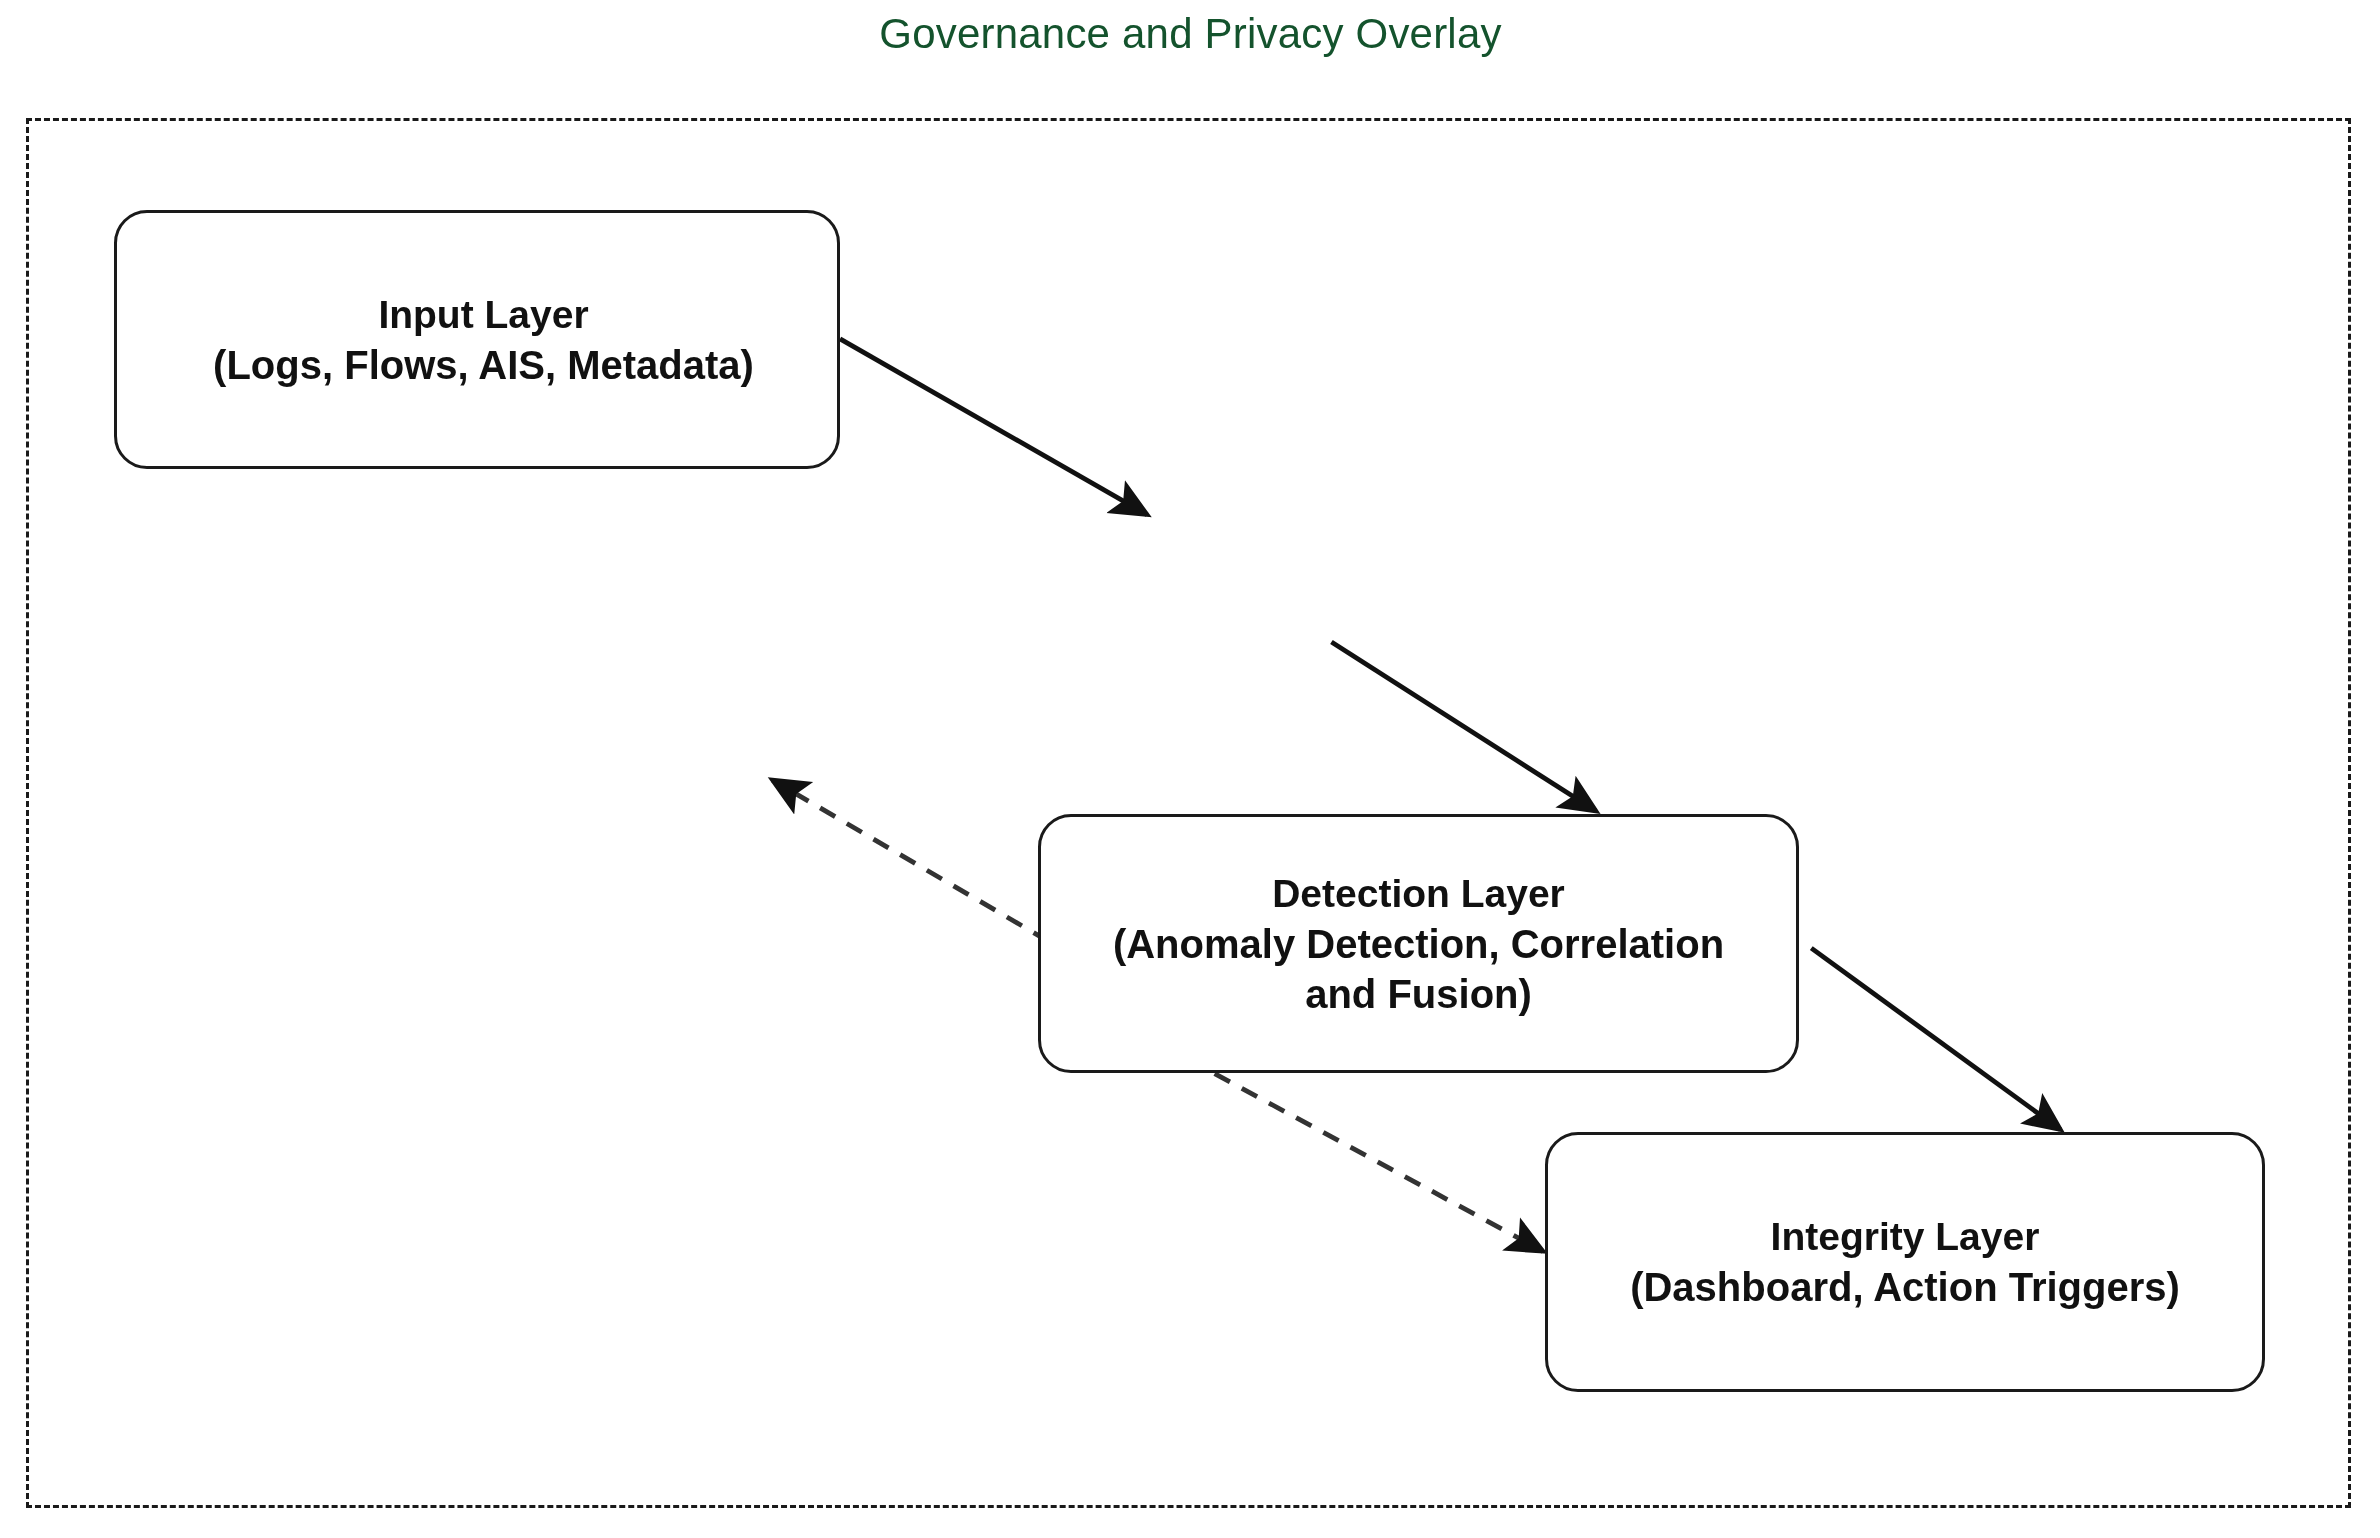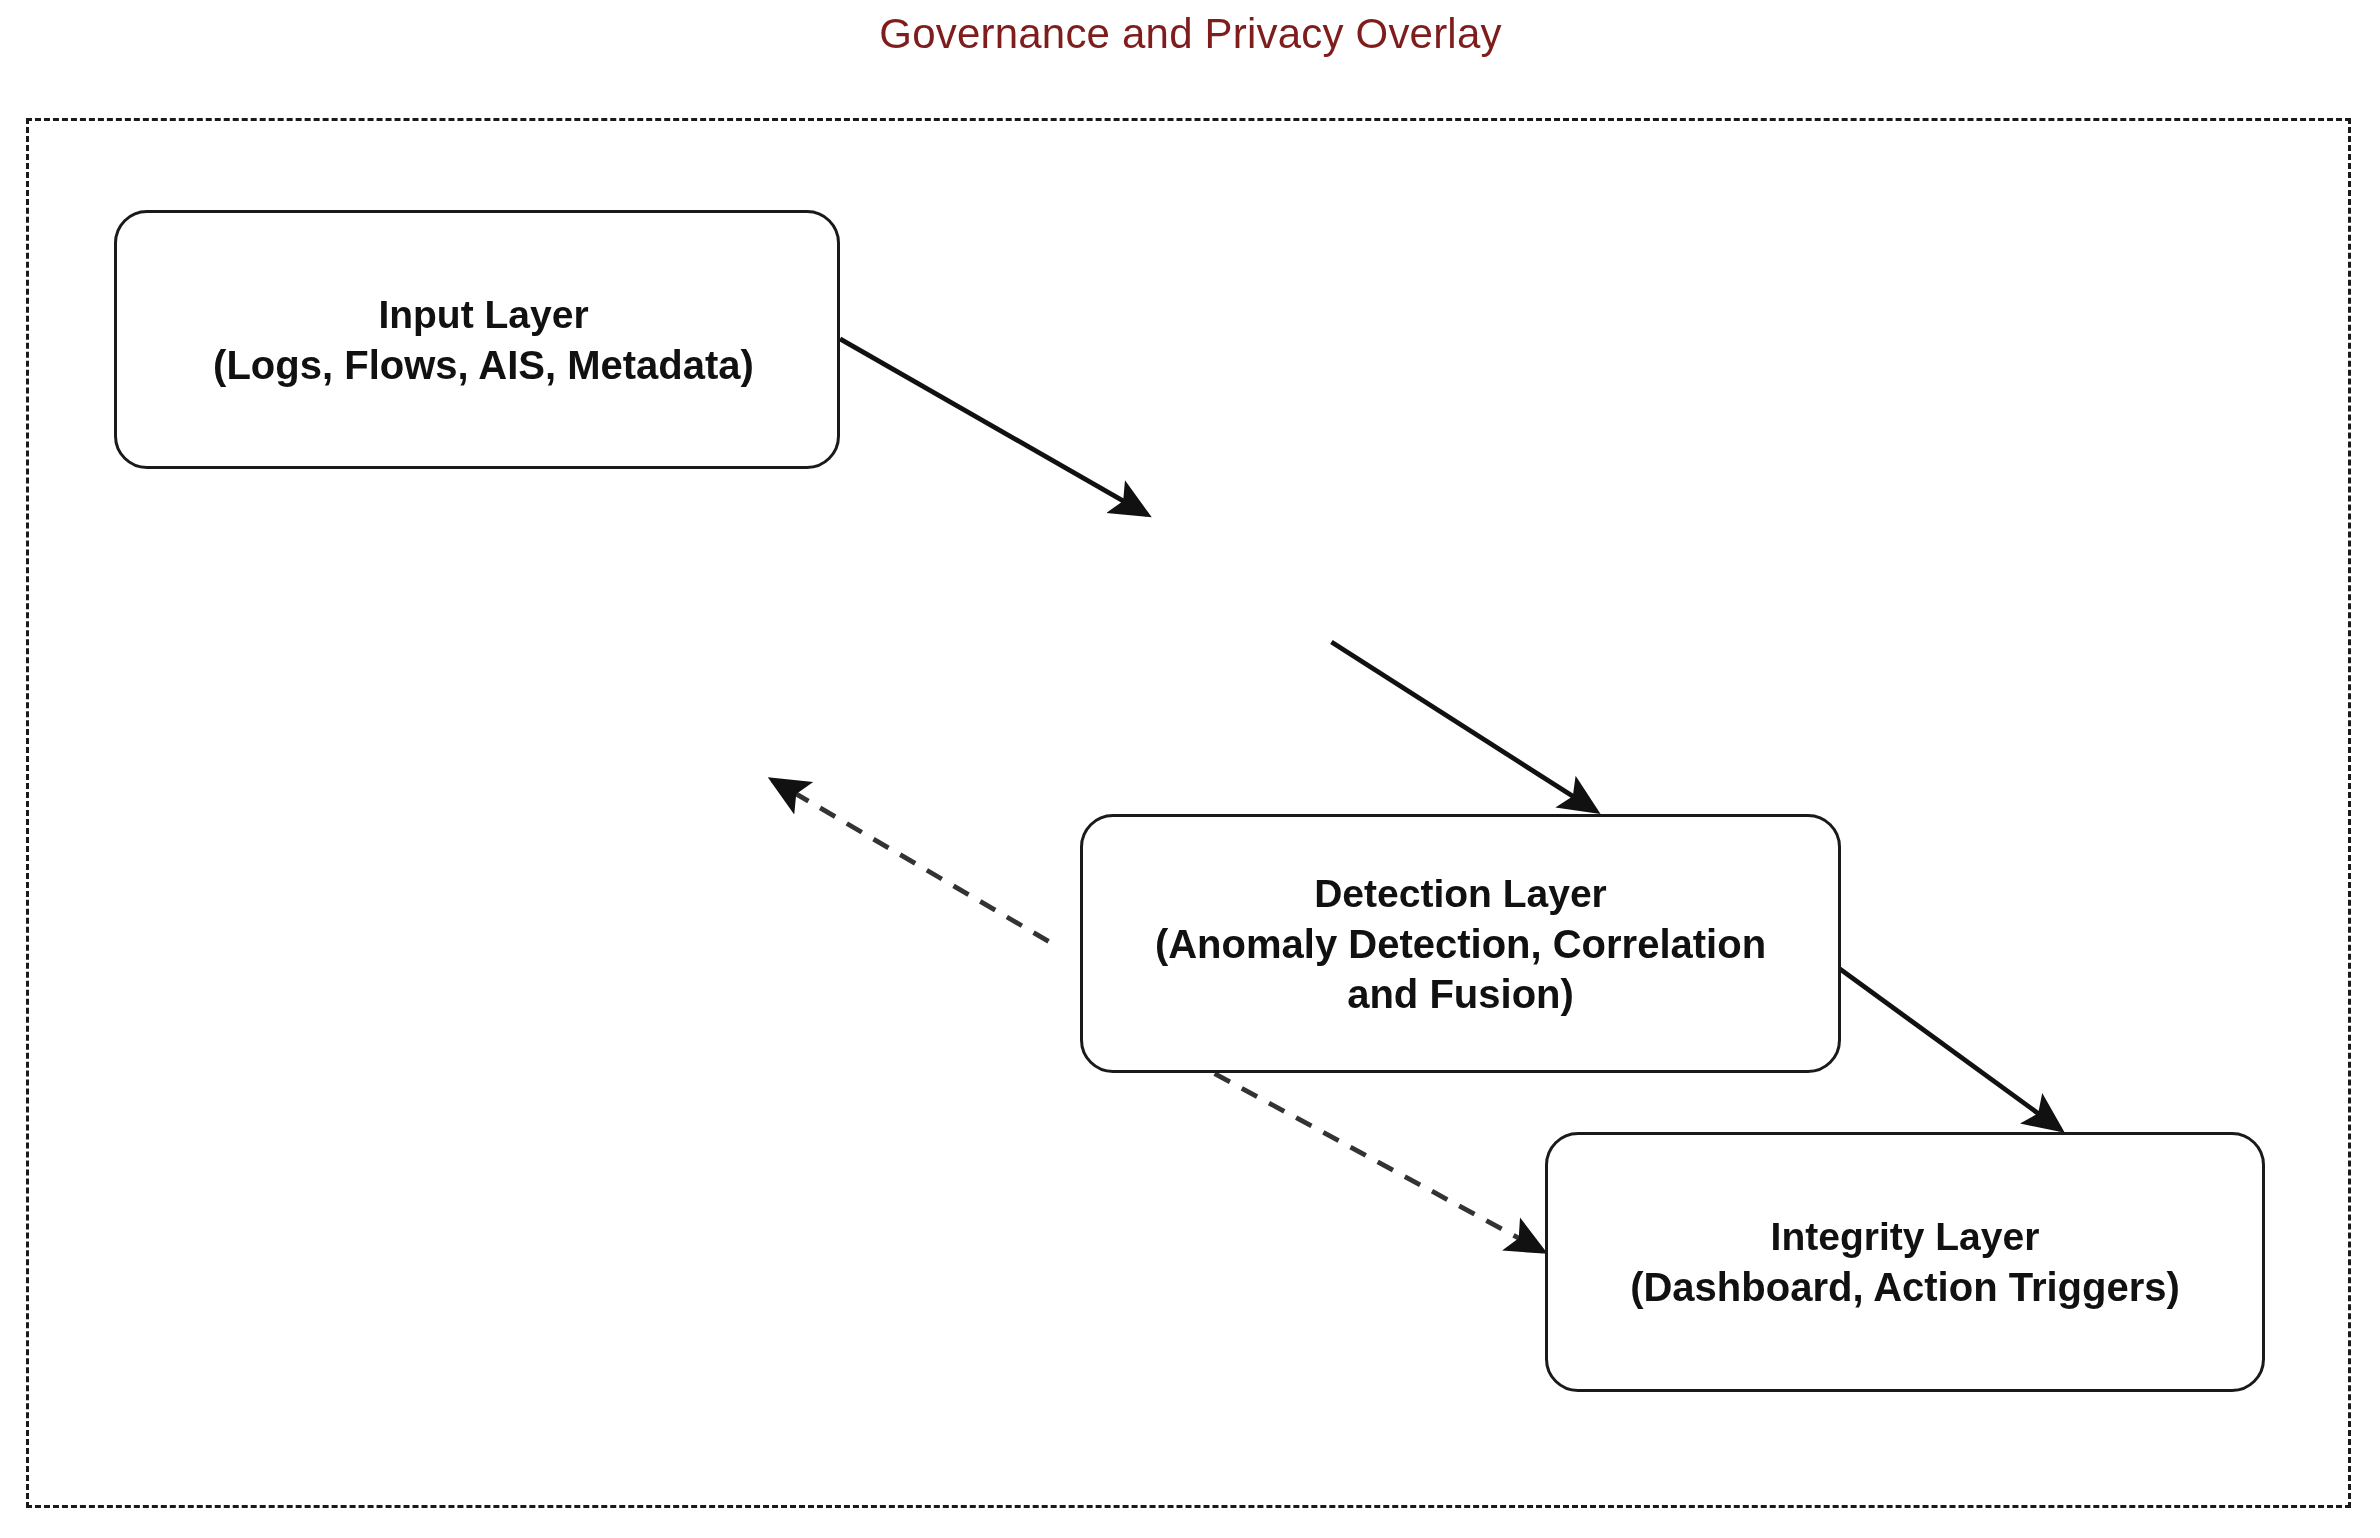--- a/index.html
+++ b/index.html
@@ -26,21 +26,21 @@
 
   
   #diagram-title {
     position: absolute;
     left: 0;
     top: 4.8px;
     width: 2381px;
     text-align: center;
     font-size: 42px;
     font-weight: 400;
-    color: #7f1d1d;
+    color: #14532d;
     letter-spacing: 0.2px;
     line-height: 58px;
     white-space: nowrap;
   }
 
   
   #governance-boundary {
     position: absolute;
     left: 26px;
     top: 118px;
@@ -80,21 +80,21 @@
     display: block;
     font-weight: bold;
     font-size: 40px;
     line-height: 50px;
     white-space: pre-line;
     text-align: center;
   }
 
   #box-input      { left: 114px;  top: 210px;  width: 726px;  height: 259px; padding-left: 13px; }
   #box-processing { left: 572px;  top: 514px;  width: 760px;  height: 265px; }
-  #box-detection  { left: 1080px; top: 814px;  width: 761px;  height: 259px; }
+  #box-detection  { left: 1038px; top: 814px;  width: 761px;  height: 259px; }
   #box-decision   { left: 1545px; top: 1132px; width: 720px;  height: 260px; }
 
   
   #connectors {
     position: absolute;
     left: 0;
     top: 0;
     width: 2381px;
     height: 1538px;
     z-index: 2;

